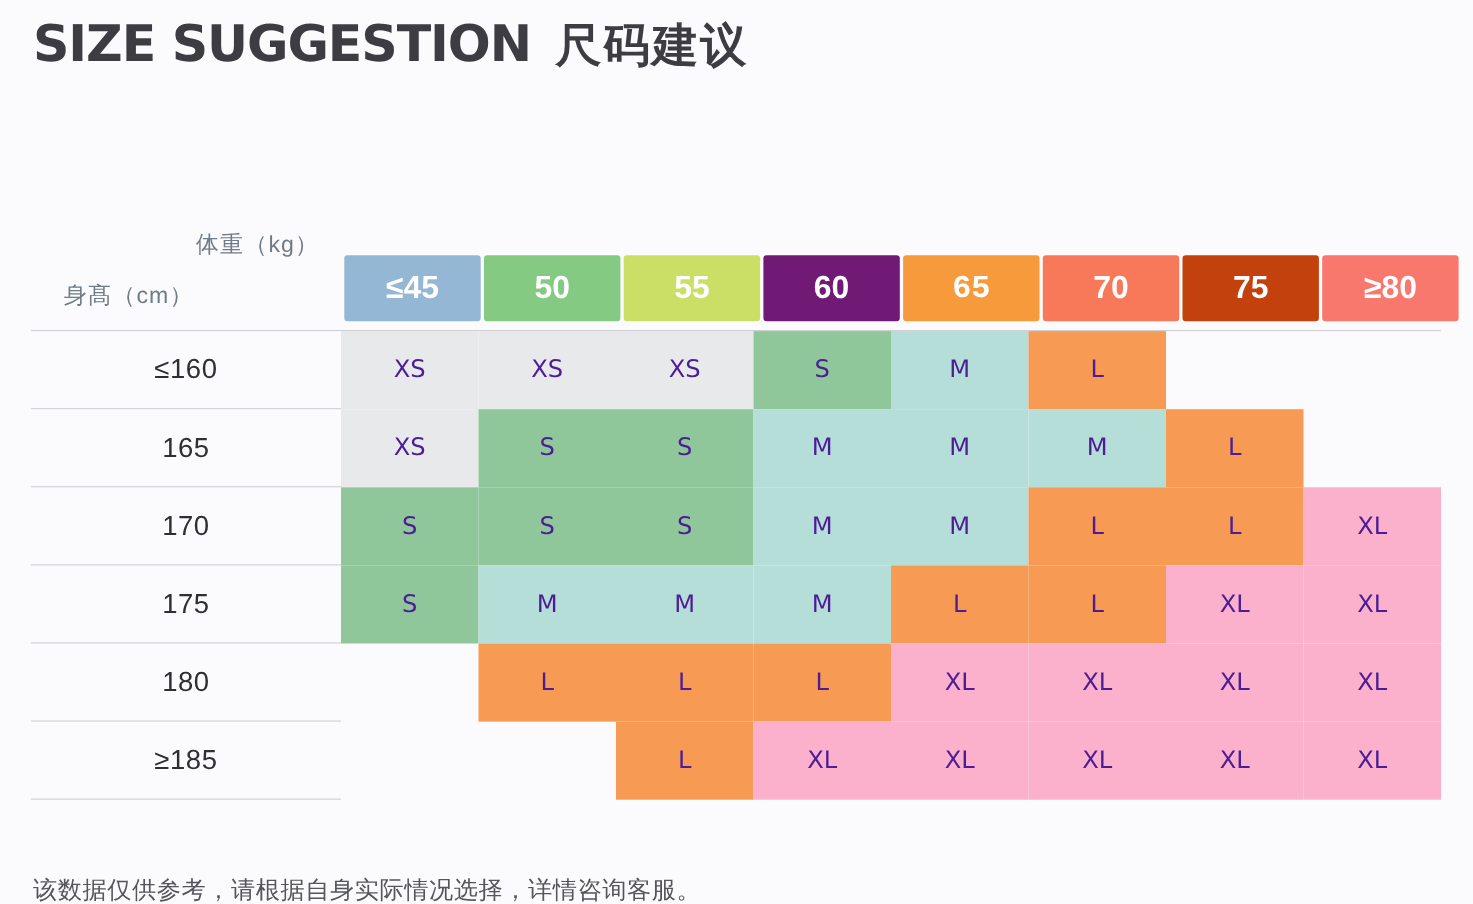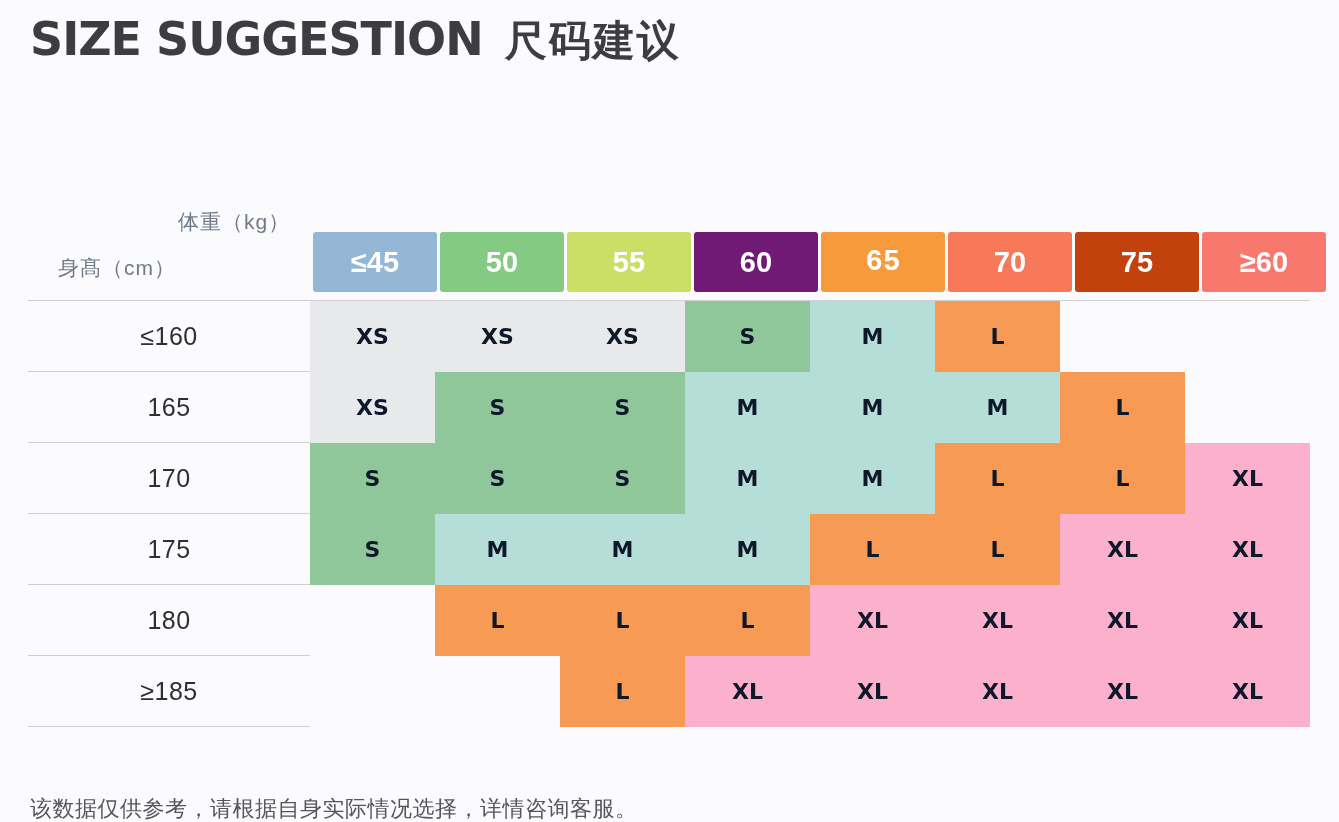--- a/index.html
+++ b/index.html
@@ -79,21 +79,21 @@
     font-size:25px;color:#2e2e33;
     letter-spacing:0.5px;
     z-index:2;
   }
   .cells{
     display:flex;
   }
   .cell{
     width:125px;height:71px;
     display:flex;align-items:center;justify-content:center;
-    font-size:22px;font-weight:bold;color:#0f172a;
+    font-size:22px;font-weight:normal;color:#4c1d95;
     font-family:"DejaVu Sans","Liberation Sans",sans-serif;
   }
   .cell.empty{background:transparent;}
 
   
   .footnote{
     position:absolute;left:30px;top:794px;
     font-size:22px;color:#55555c;letter-spacing:0.5px;
   }
 </style>
@@ -109,21 +109,21 @@
 <div class="cap-height">身髙（cm）</div>
 
 <div class="head-strip" id="head-strip">
     <div class="chip" style="background: rgb(147, 183, 212);">≤45</div>
     <div class="chip" style="background: rgb(132, 202, 130);">50</div>
     <div class="chip" style="background: rgb(203, 223, 103);">55</div>
     <div class="chip" style="background: #701a75;">60</div>
     <div class="chip" style="background: rgb(247, 154, 60); font-family: Liberation Mono, monospace;">65</div>
     <div class="chip" style="background: rgb(248, 121, 90);">70</div>
     <div class="chip" style="background: #c2410c;">75</div>
-    <div class="chip" style="background: rgb(249, 120, 110);">≥60</div>
+    <div class="chip" style="background: rgb(249, 120, 110);">≥80</div>
   </div>
 
 <div class="top-rule"></div>
 
 <div class="grid" id="grid">
     <div class="row">
       <div class="rowline"></div>
       <div class="rowlabel">≤160</div>
       <div class="cells">
         <div class="cell" style="background: rgb(232, 233, 235);">XS</div>

